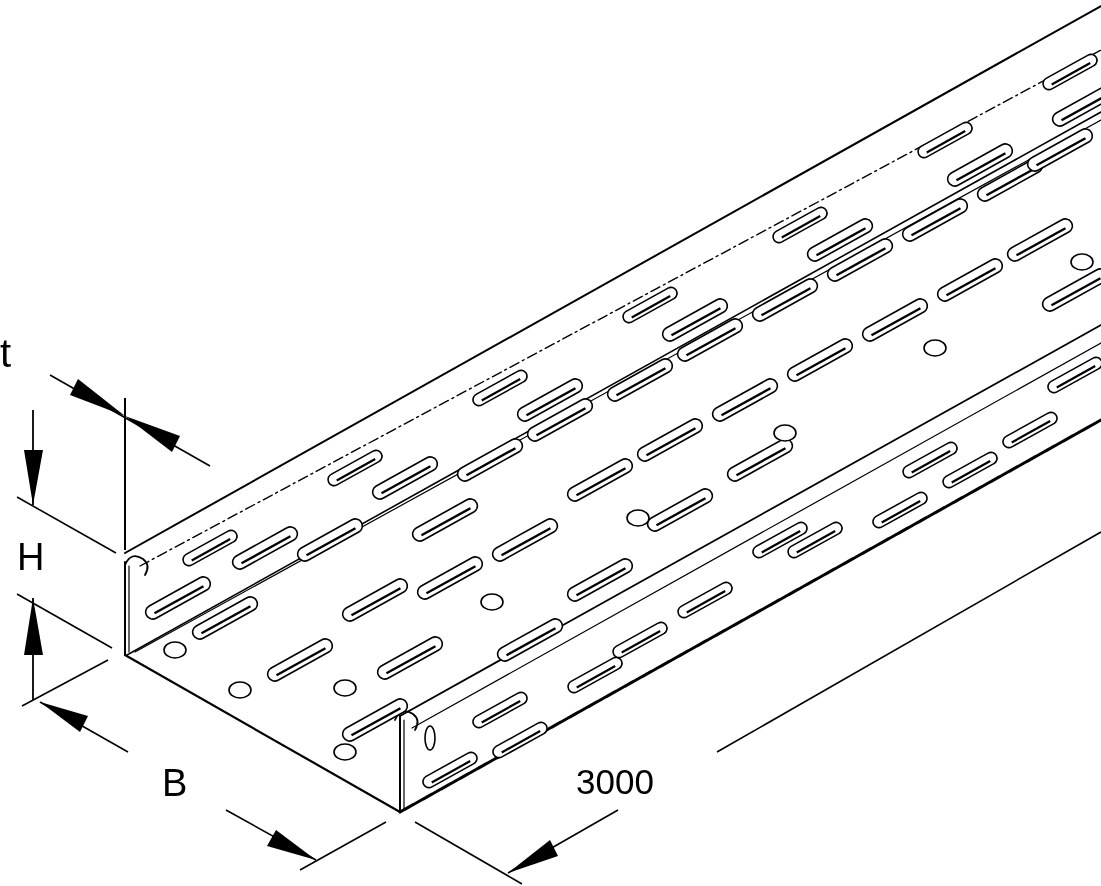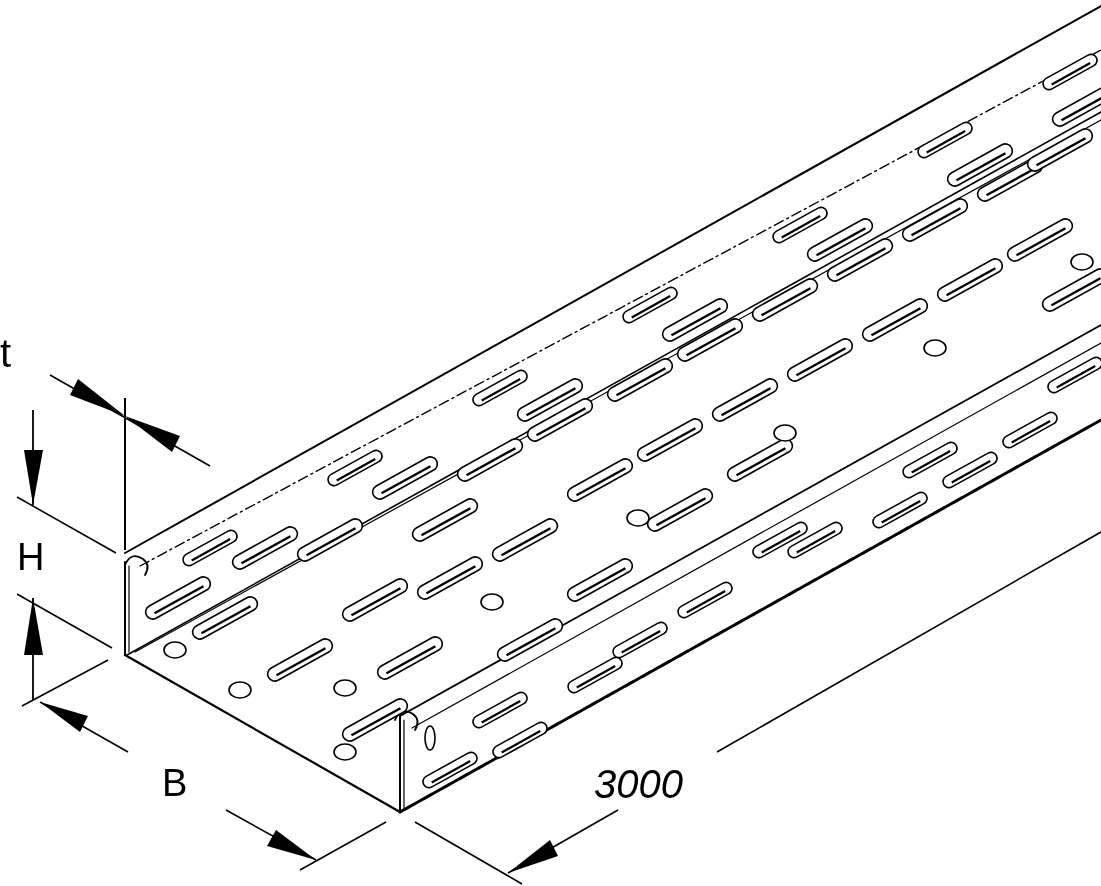--- a/index.html
+++ b/index.html
@@ -2,21 +2,21 @@
 <html><head>
 <meta charset="utf-8">
 <style>
   html, body { margin:0; padding:0; background:#ffffff; }
   #canvas { position:relative; width:1101px; height:886px; overflow:hidden; background:#ffffff; }
   svg { position:absolute; left:0; top:0; }
   .dim-label { position:absolute; font-family:"Liberation Sans", sans-serif; color:#000; line-height:1; }
   .lbl-t { left:0px; top:333px; font-size:40px; }
   .lbl-h { left:17px; top:538px; font-size:38px; }
   .lbl-b { left:162px; top:764px; font-size:38px; }
-  .lbl-len { left:594px; top:764px; font-size:40px;font-style:italic; }
+  .lbl-len { left:576px; top:764px; font-size:35px; }
 </style>
 </head>
 <body>
 
 <div id="canvas">
 <svg width="1101" height="886" viewBox="0 0 1101 886">
   <defs>
     <g id="slot">
 
       <rect x="-36" y="-7" width="72" height="14" rx="7" ry="7" fill="#fff" stroke="#000" stroke-width="1.6"></rect>

